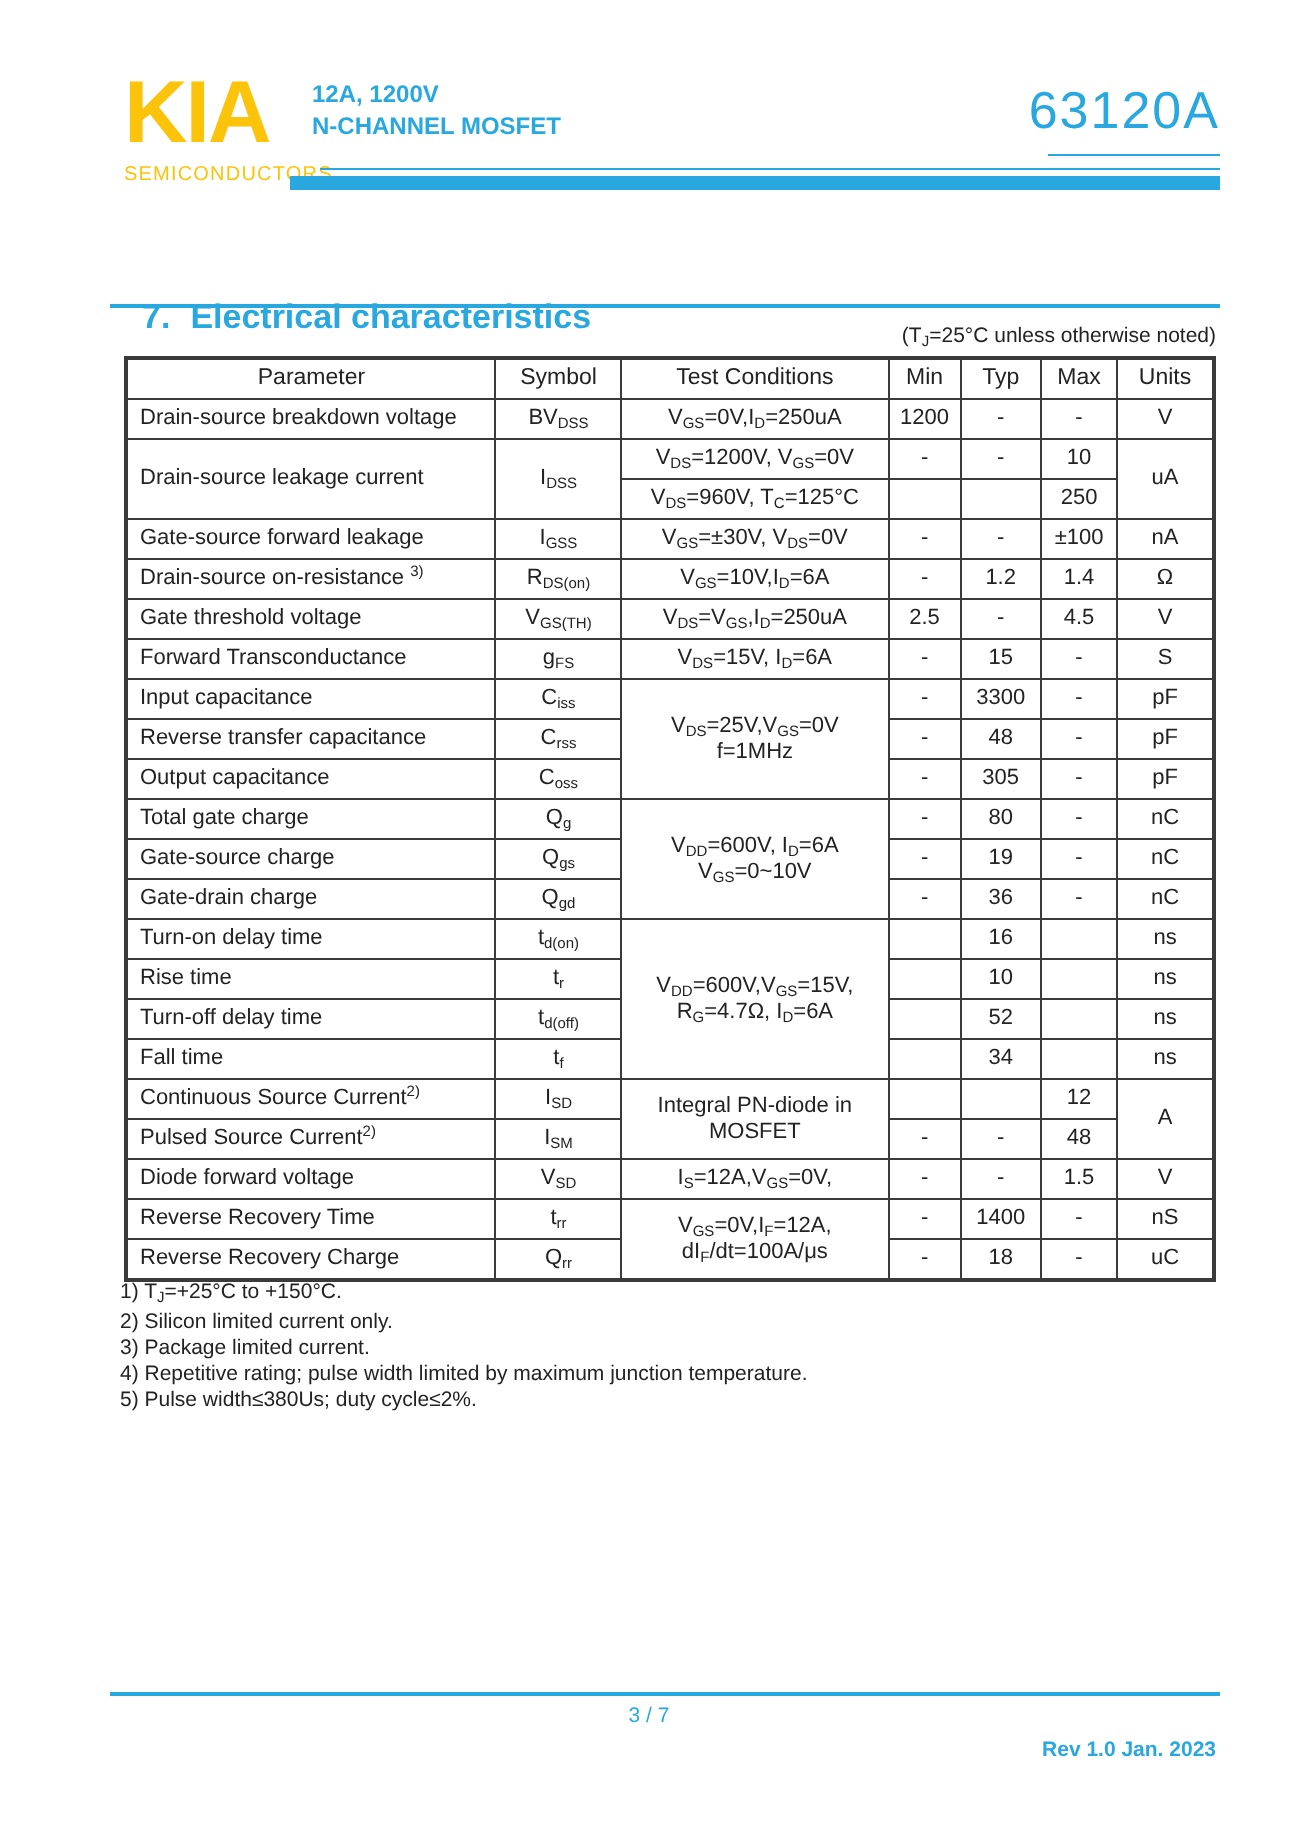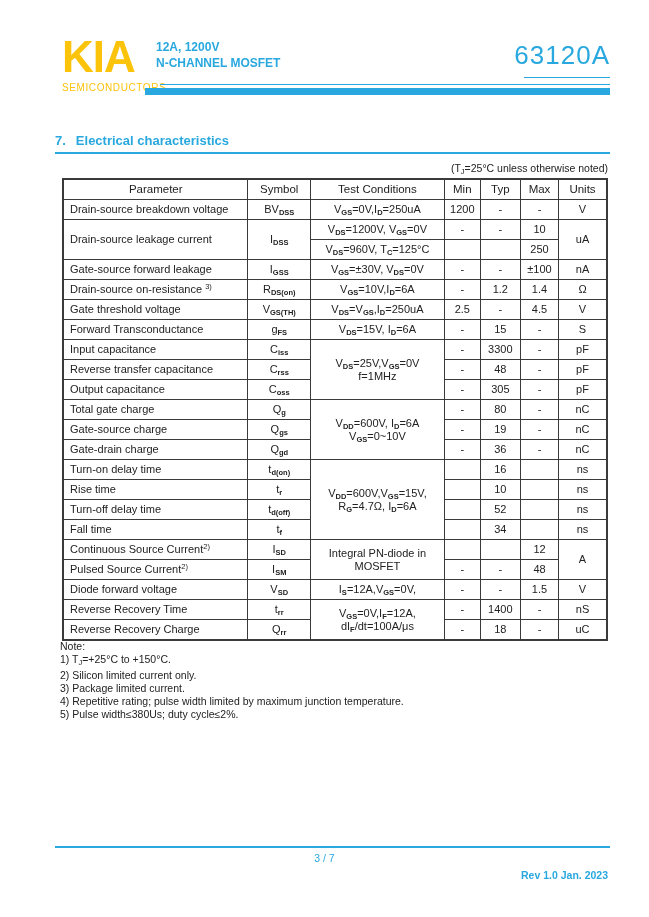--- a/index.html
+++ b/index.html
@@ -16,39 +16,39 @@
   
   .logo-block{position:absolute;left:62px;top:36px;}
   .logo-text{font-size:44px;line-height:0.95;font-weight:bold;color:var(--gold);letter-spacing:-1px;}
   .logo-sub{font-size:10px;font-weight:normal;color:var(--gold);letter-spacing:0.6px;margin-top:4px;}
   .head-mid{position:absolute;left:156px;top:39px;color:var(--accent);font-weight:bold;font-size:12px;line-height:16px;}
   .part-number{position:absolute;right:39px;top:40px;color:var(--accent);font-size:26px;font-weight:normal;letter-spacing:1px;}
   .rule-thin-main{position:absolute;left:160px;right:39px;top:84px;height:1px;background:var(--accent);}
   .rule-thin-right{position:absolute;right:39px;width:86px;top:77px;height:1px;background:var(--accent);}
   .rule-thick{position:absolute;left:145px;right:39px;top:88px;height:7px;background:var(--accent);}
   
-  .section-title{position:absolute;left:55px;top:133px;margin:0;color:var(--accent);font-size:13px;font-weight:bold;}
+  .section-title{position:absolute;left:55px;top:133px;margin:16px;color:var(--accent);font-size:17px;font-weight:bold;}
   .section-title .num{margin-right:10px;}
   .section-underline{position:absolute;left:55px;right:39px;top:152px;height:2px;background:var(--accent);}
   .tj-note{position:absolute;right:41px;top:162px;font-size:10.5px;color:var(--ink);}
   
   table.spec{
     position:absolute;left:62px;top:178px;width:546px;
     border-collapse:collapse;table-layout:fixed;
     font-size:11px;color:var(--ink);
   }
   table.spec{border:2px solid var(--line);padding-left:20px;}
   table.spec th,table.spec td{
     border:1px solid var(--line);height:19px;padding:0 2px;
     text-align:center;vertical-align:middle;line-height:1.12;
     white-space:pre-line;overflow:hidden;
   }
   table.spec th{font-weight:normal;font-size:11.5px;}
   table.spec td.param{text-align:left;padding-left:6px;}
-  table.spec sub{font-size:7.5px;vertical-align:-2px;line-height:0;font-weight:bold;}
+  table.spec sub{font-size:7.5px;vertical-align:-2px;line-height:0;}
   table.spec sup{font-size:7.5px;vertical-align:4px;line-height:0;}
   .tj-note sub{font-size:7.5px;vertical-align:-2px;}
   col.c-param{width:34%;}col.c-symbol{width:11.5%;}col.c-cond{width:24.6%;}
   col.c-min{width:6.6%;}col.c-typ{width:7.4%;}col.c-max{width:7%;}col.c-units{width:8.9%;}
   
   .notes{position:absolute;left:60px;top:640px;font-size:10.5px;line-height:13px;color:var(--ink);}
   .notes sub{font-size:7.5px;vertical-align:-2px;}
   
   .footer-rule{position:absolute;left:55px;right:39px;top:846px;height:2px;background:var(--accent);}
   .footer-page{position:absolute;left:0;right:0;top:852px;text-align:center;color:var(--accent);font-size:10.5px;font-weight:normal;}
@@ -282,21 +282,20 @@
           <td>Q<sub>rr</sub></td>
           <td>-</td>
           <td>18</td>
           <td>-</td>
           <td>uC</td>
         </tr>
       </tbody>
   </table>
 
   <div class="notes">
-    <div>Note:</div>
     <div>
         <div>1) T<sub>J</sub>=+25°C to +150°C.</div>
         <div>2) Silicon limited current only.</div>
         <div>3) Package limited current.</div>
         <div>4) Repetitive rating; pulse width limited by maximum junction temperature.</div>
         <div>5) Pulse width≤380Us; duty cycle≤2%.</div>
       </div>
   </div>
 
   <div class="footer-rule"></div>

